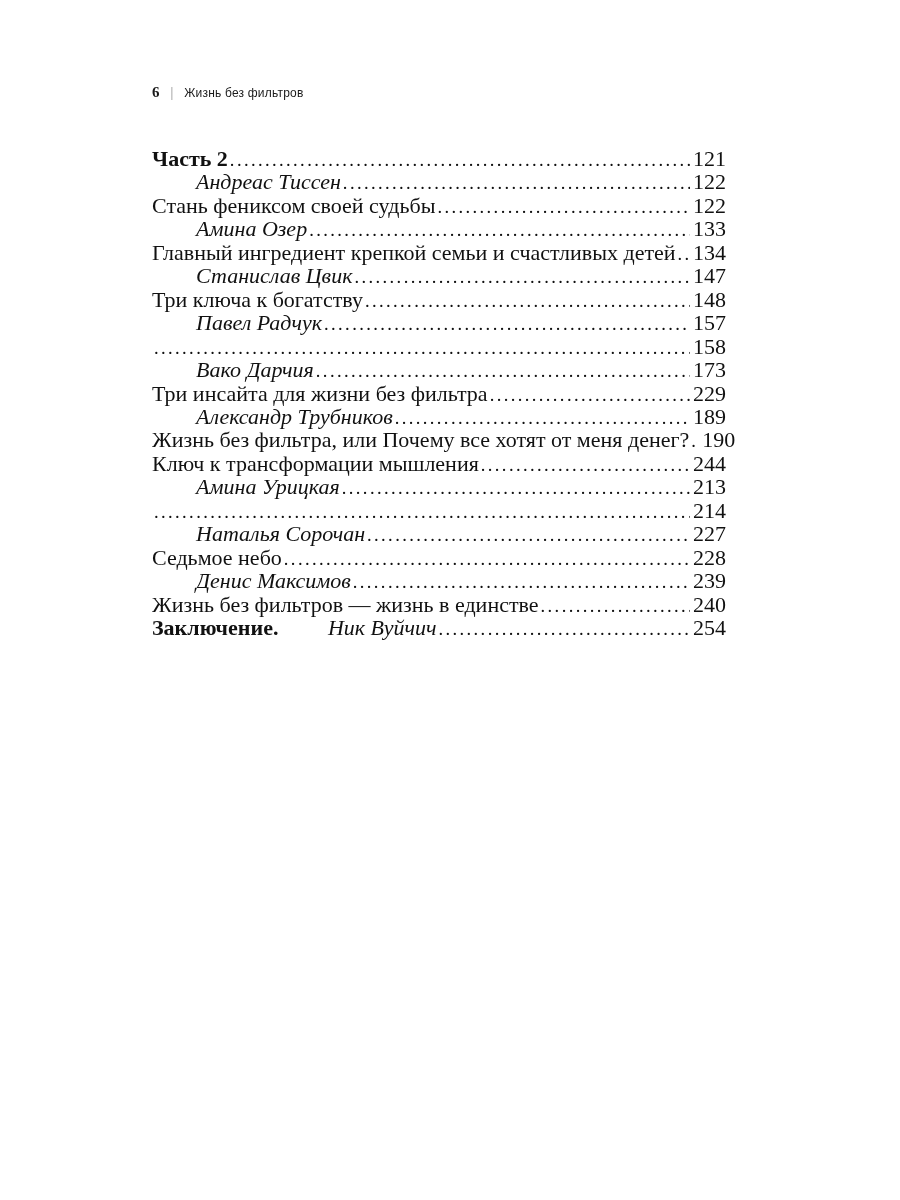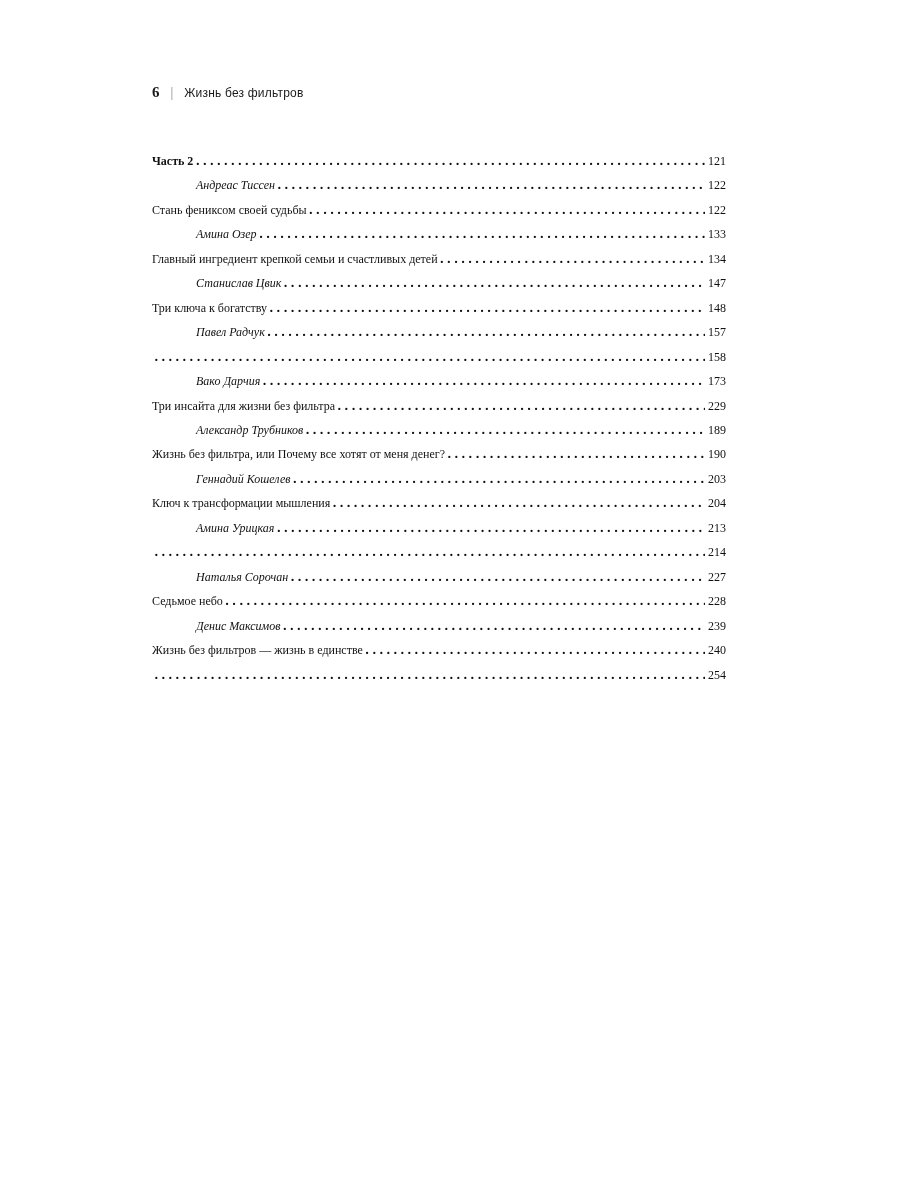--- a/index.html
+++ b/index.html
@@ -45,21 +45,21 @@
     color: #1a1a1a;
     letter-spacing: 0.2px;
   }
   
   .toc {
     margin-top: 47px;
   }
   .toc-entry {
     display: flex;
     align-items: baseline;
-    font-size: 12px;
+    font-size: 22px;
     line-height: 22.45px;
     white-space: nowrap;
   }
   .toc-title { flex: 0 0 auto; }
   .toc-title .bold   { font-weight: bold; }
   .toc-title .italic { font-style: italic; margin-left: 44px; }
   .toc-title .normal { font-style: normal; font-weight: normal; }
   .toc-dots {
     flex: 1 1 auto;
     overflow: hidden;
@@ -160,30 +160,25 @@
     <span class="toc-dots"></span>
     <span class="toc-page">189</span>
   </div>
 
   <div class="toc-entry">
     <span class="toc-title"><span class="normal">Жизнь без фильтра, или Почему все хотят от меня денег?</span></span>
     <span class="toc-dots"></span>
     <span class="toc-page">190</span>
   </div>
 
-  <div class="toc-entry">
-    <span class="toc-title"><span class="italic">Геннадий Кошелев</span></span>
-    <span class="toc-dots"></span>
-    <span class="toc-page">203</span>
-  </div>
 
   <div class="toc-entry">
     <span class="toc-title"><span class="normal">Ключ к трансформации мышления</span></span>
     <span class="toc-dots"></span>
-    <span class="toc-page">204</span>
+    <span class="toc-page">244</span>
   </div>
 
   <div class="toc-entry">
     <span class="toc-title"><span class="italic">Амина Урицкая</span></span>
     <span class="toc-dots"></span>
     <span class="toc-page">213</span>
   </div>
 
   <div class="toc-entry">
     <span class="toc-dots"></span>
@@ -208,18 +203,19 @@
     <span class="toc-page">239</span>
   </div>
 
   <div class="toc-entry">
     <span class="toc-title"><span class="normal">Жизнь без фильтров — жизнь в единстве</span></span>
     <span class="toc-dots"></span>
     <span class="toc-page">240</span>
   </div>
 
   <div class="toc-entry">
+    <span class="toc-title"><span class="bold">Заключение. </span><span class="italic">Ник Вуйчич</span></span>
     <span class="toc-dots"></span>
     <span class="toc-page">254</span>
   </div>
 </div>
 
 </div>
 
 </body></html>

